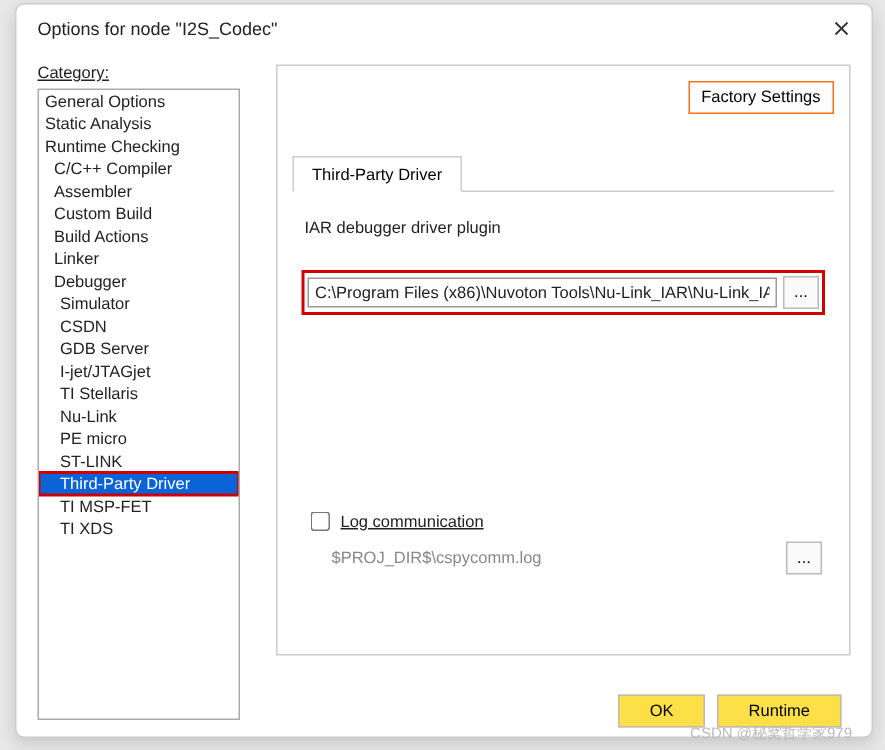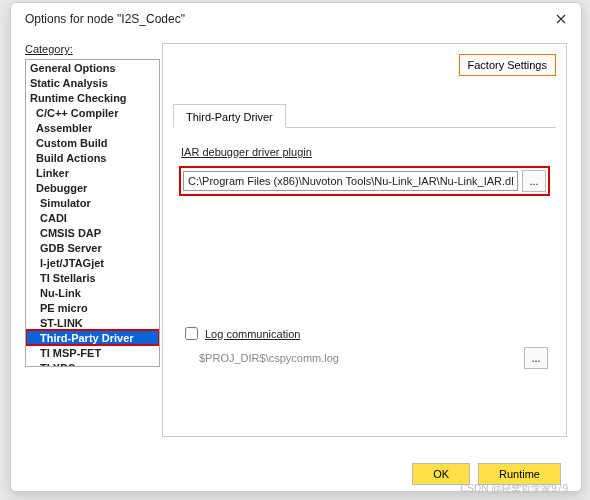--- a/index.html
+++ b/index.html
@@ -1,32 +1,32 @@
 <!DOCTYPE html>
 <html><head>
 <meta charset="utf-8">
 <style>
   * { box-sizing: border-box; font-family: "Segoe UI", Tahoma, sans-serif; }
   body { margin: 0; background: #e8e8e8; width: 590px; height: 500px; overflow: hidden; }
   .dialog { position: absolute; left: 10px; top: 2px; width: 572px; height: 490px; background: #fff; border: 1px solid #ccc; border-radius: 6px; box-shadow: 0 4px 12px rgba(0,0,0,0.15); }
   .titlebar { display: flex; align-items: center; justify-content: space-between; padding: 8px 12px 6px 14px; font-size: 12px; color: #222; }
   .titlebar-close { width: 16px; height: 16px; display: flex; align-items: center; justify-content: center; cursor: pointer; }
   .titlebar-close svg { width: 10px; height: 10px; }
-  .body { display: flex; padding: 10px 14px 16px 14px; gap: 2px; height: 420px; }
+  .body { display: flex; padding: 10px 14px 16px 14px; gap: 24px; height: 420px; }
   .left { width: 135px; }
   .cat-label { font-size: 11px; color: #222; margin-bottom: 4px; text-decoration: underline; text-underline-offset: 1px;}
-  .listbox { border: 1px solid #aaa; height: 308px; overflow: hidden; background: #fff; font-weight: bold; }
+  .listbox { border: 1px solid #aaa; height: 421px; overflow: hidden; background: #fff; }
   .listbox .item { font-size: 11px; padding: 1.5px 4px; white-space: nowrap; cursor: pointer; color: #222; }
   .listbox .item.selected { background: #0a64d8; color: #fff; outline: 2px solid #c00; outline-offset: -1px; }
   .right { flex: 1; border: 1px solid #ccc; background: #fff; position: relative; padding: 10px; }
   .factory { position: absolute; right: 10px; top: 10px; font-size: 11px; padding: 4px 8px; border: 1px solid #f97316; background: #fdfdfd; cursor: pointer; }
   .tab-strip { margin-top: 50px; }
   .tab { display: inline-block; font-size: 11px; padding: 6px 12px 4px 12px; border: 1px solid #ccc; border-bottom: 1px solid #fff; background: #fff; }
   .tab-panel { border-top: 1px solid #ccc; margin-top: -1px; padding: 18px 8px 8px 8px; height: 300px; }
-  .group-label { font-size: 11px; color: #222; margin-bottom: 10px; text-decoration: underline; }
+  .group-label { font-size: 11px; color: #222; margin-bottom: 24px; }
   .path-row { display: flex; gap: 4px; align-items: center; outline: 2px solid #d40000; padding: 2px; }
   .path-input { flex: 1; font-size: 11px; padding: 3px 4px; border: 1px solid #999; background: #fff; color: #222; }
   .browse { width: 24px; height: 22px; border: 1px solid #bbb; background: #fafafa; font-size: 11px; cursor: pointer; display:flex; align-items:center; justify-content:center;}
   .logrow { margin-top: 130px; }
   .logchk { font-size: 11px; color: #222; display: flex; align-items: center; gap: 4px; text-decoration: underline; }
   .logpath-row { display: flex; gap: 4px; align-items: center; margin-top: 4px; margin-left: 18px; }
   .logpath { flex: 1; font-size: 11px; color: #888; padding: 3px 0; }
   .footer { display: flex; justify-content: flex-end; gap: 8px; padding: 10px 20px; }
   .btn { font-size: 11px; padding: 4px 20px; border: 1px solid #bbb; background: #fde047; cursor: pointer; }
   .watermark { position: absolute; right: 22px; bottom: 4px; font-size: 10px; color: #bbb; }
@@ -51,22 +51,21 @@
           <div class="item">General Options</div>
           <div class="item">Static Analysis</div>
           <div class="item">Runtime Checking</div>
           <div class="item" style="padding-left: 10px;">C/C++ Compiler</div>
           <div class="item" style="padding-left: 10px;">Assembler</div>
           <div class="item" style="padding-left: 10px;">Custom Build</div>
           <div class="item" style="padding-left: 10px;">Build Actions</div>
           <div class="item" style="padding-left: 10px;">Linker</div>
           <div class="item" style="padding-left: 10px;">Debugger</div>
           <div class="item" style="padding-left: 14px;">Simulator</div>
-          <div class="item" style="padding-left: 14px;">CADI</div>
-          <div class="item" style="padding-left: 14px;">CMSIS DAP</div>
+          <div class="item" style="padding-left: 14px;">CSDN</div>
           <div class="item" style="padding-left: 14px;">GDB Server</div>
           <div class="item" style="padding-left: 14px;">I-jet/JTAGjet</div>
           <div class="item" style="padding-left: 14px;">TI Stellaris</div>
           <div class="item" style="padding-left: 14px;">Nu-Link</div>
           <div class="item" style="padding-left: 14px;">PE micro</div>
           <div class="item" style="padding-left: 14px;">ST-LINK</div>
           <div class="item selected" style="padding-left: 14px;">Third-Party Driver</div>
           <div class="item" style="padding-left: 14px;">TI MSP-FET</div>
           <div class="item" style="padding-left: 14px;">TI XDS</div>
         </div>

